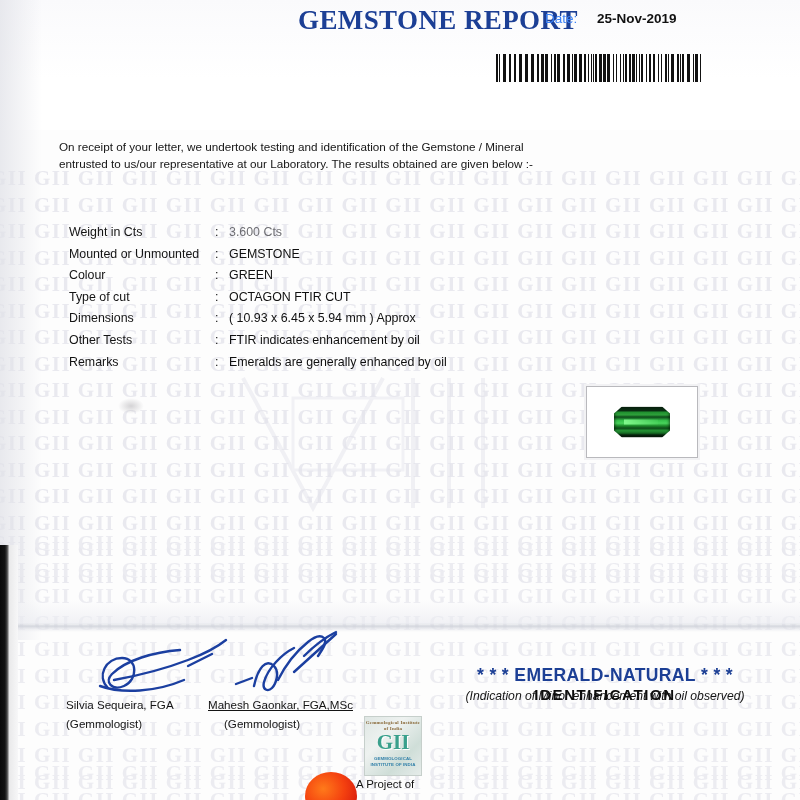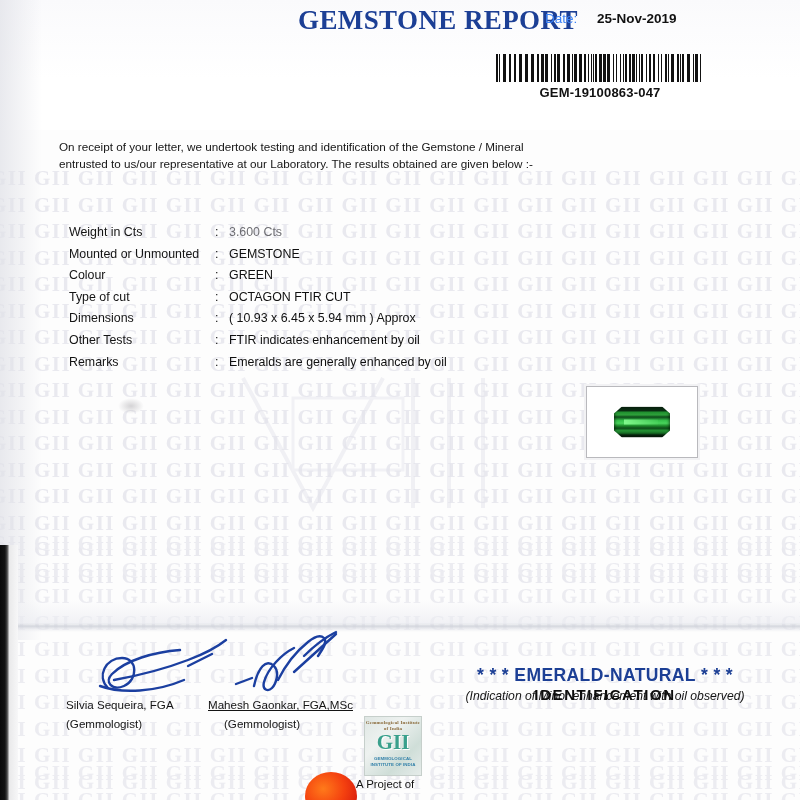--- a/index.html
+++ b/index.html
@@ -399,21 +399,20 @@
       <i style="left: 172px; width: 1px;"></i>
       <i style="left: 175px; width: 3px;"></i>
       <i style="left: 181px; width: 2px;"></i>
       <i style="left: 184px; width: 1px;"></i>
       <i style="left: 186px; width: 2px;"></i>
       <i style="left: 191px; width: 3px;"></i>
       <i style="left: 197px; width: 1px;"></i>
       <i style="left: 199px; width: 3px;"></i>
       <i style="left: 204px; width: 1px;"></i>
     </div>
-  <div class="report-no">GEM-19100863-047</div>
 
   <div class="intro">On receipt of your letter, we undertook testing and identification of the Gemstone / Mineral entrusted to us/our representative at our Laboratory. The results obtained are given below :-</div>
 
   <div class="tbl" id="details-table">
       <div class="row faint"><span class="lbl">Weight in Cts</span><span class="col">:</span><span class="val">3.600 Cts</span></div>
       <div class="row"><span class="lbl">Mounted or Unmounted</span><span class="col">:</span><span class="val">GEMSTONE</span></div>
       <div class="row"><span class="lbl">Colour</span><span class="col">:</span><span class="val">GREEN</span></div>
       <div class="row"><span class="lbl">Type of cut</span><span class="col">:</span><span class="val">OCTAGON FTIR CUT</span></div>
       <div class="row"><span class="lbl">Dimensions</span><span class="col">:</span><span class="val">( 10.93 x 6.45 x 5.94 mm )  Approx</span></div>
       <div class="row"><span class="lbl">Other Tests</span><span class="col">:</span><span class="val">FTIR indicates enhancement by oil</span></div>

